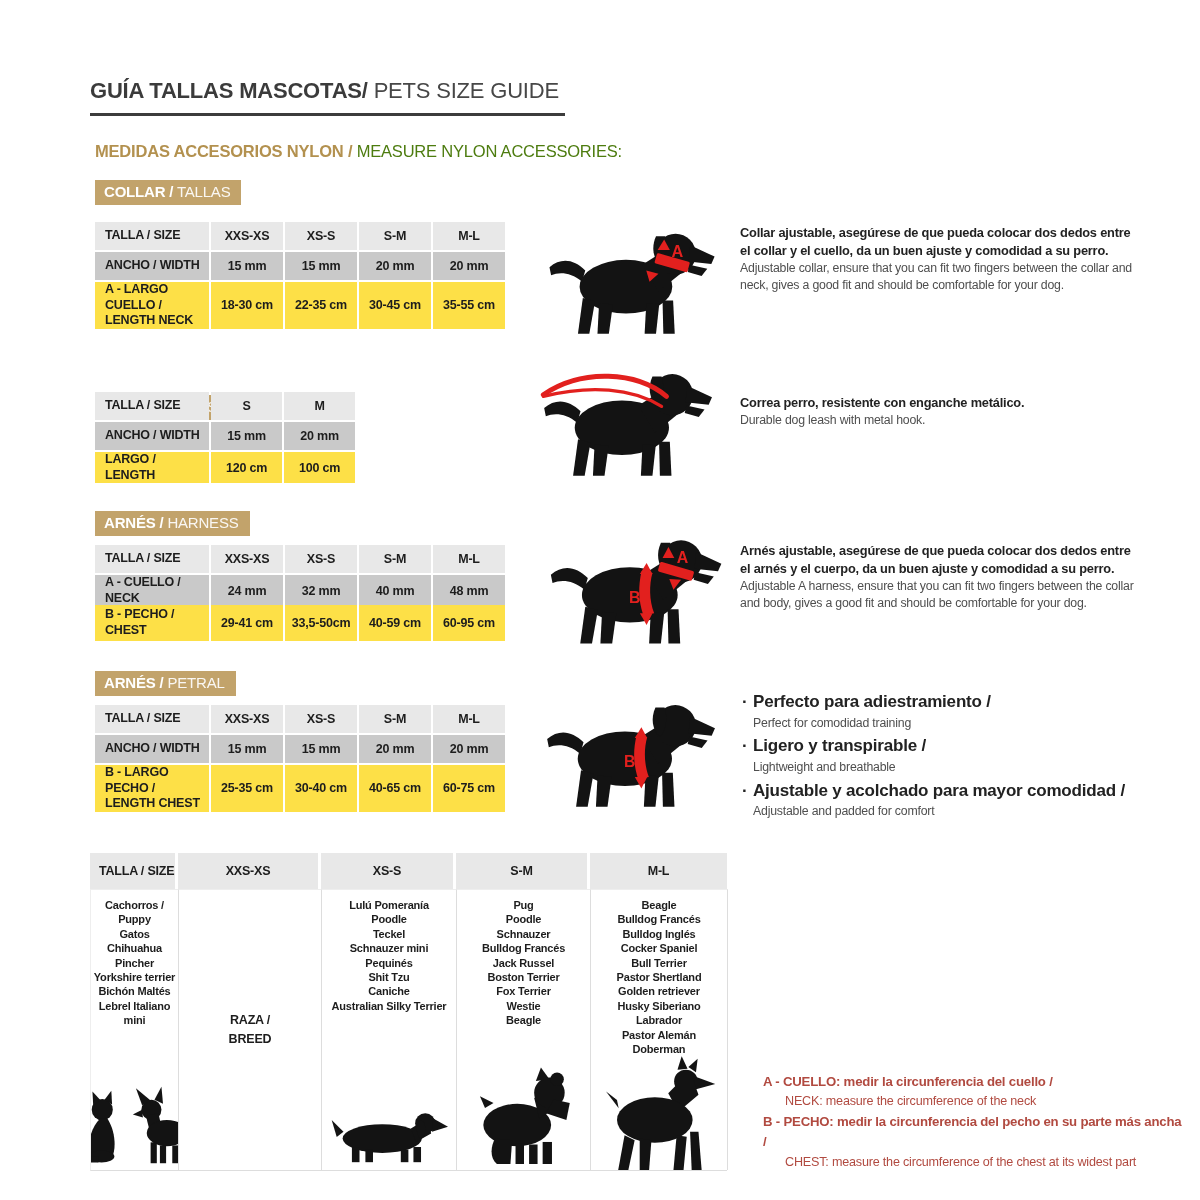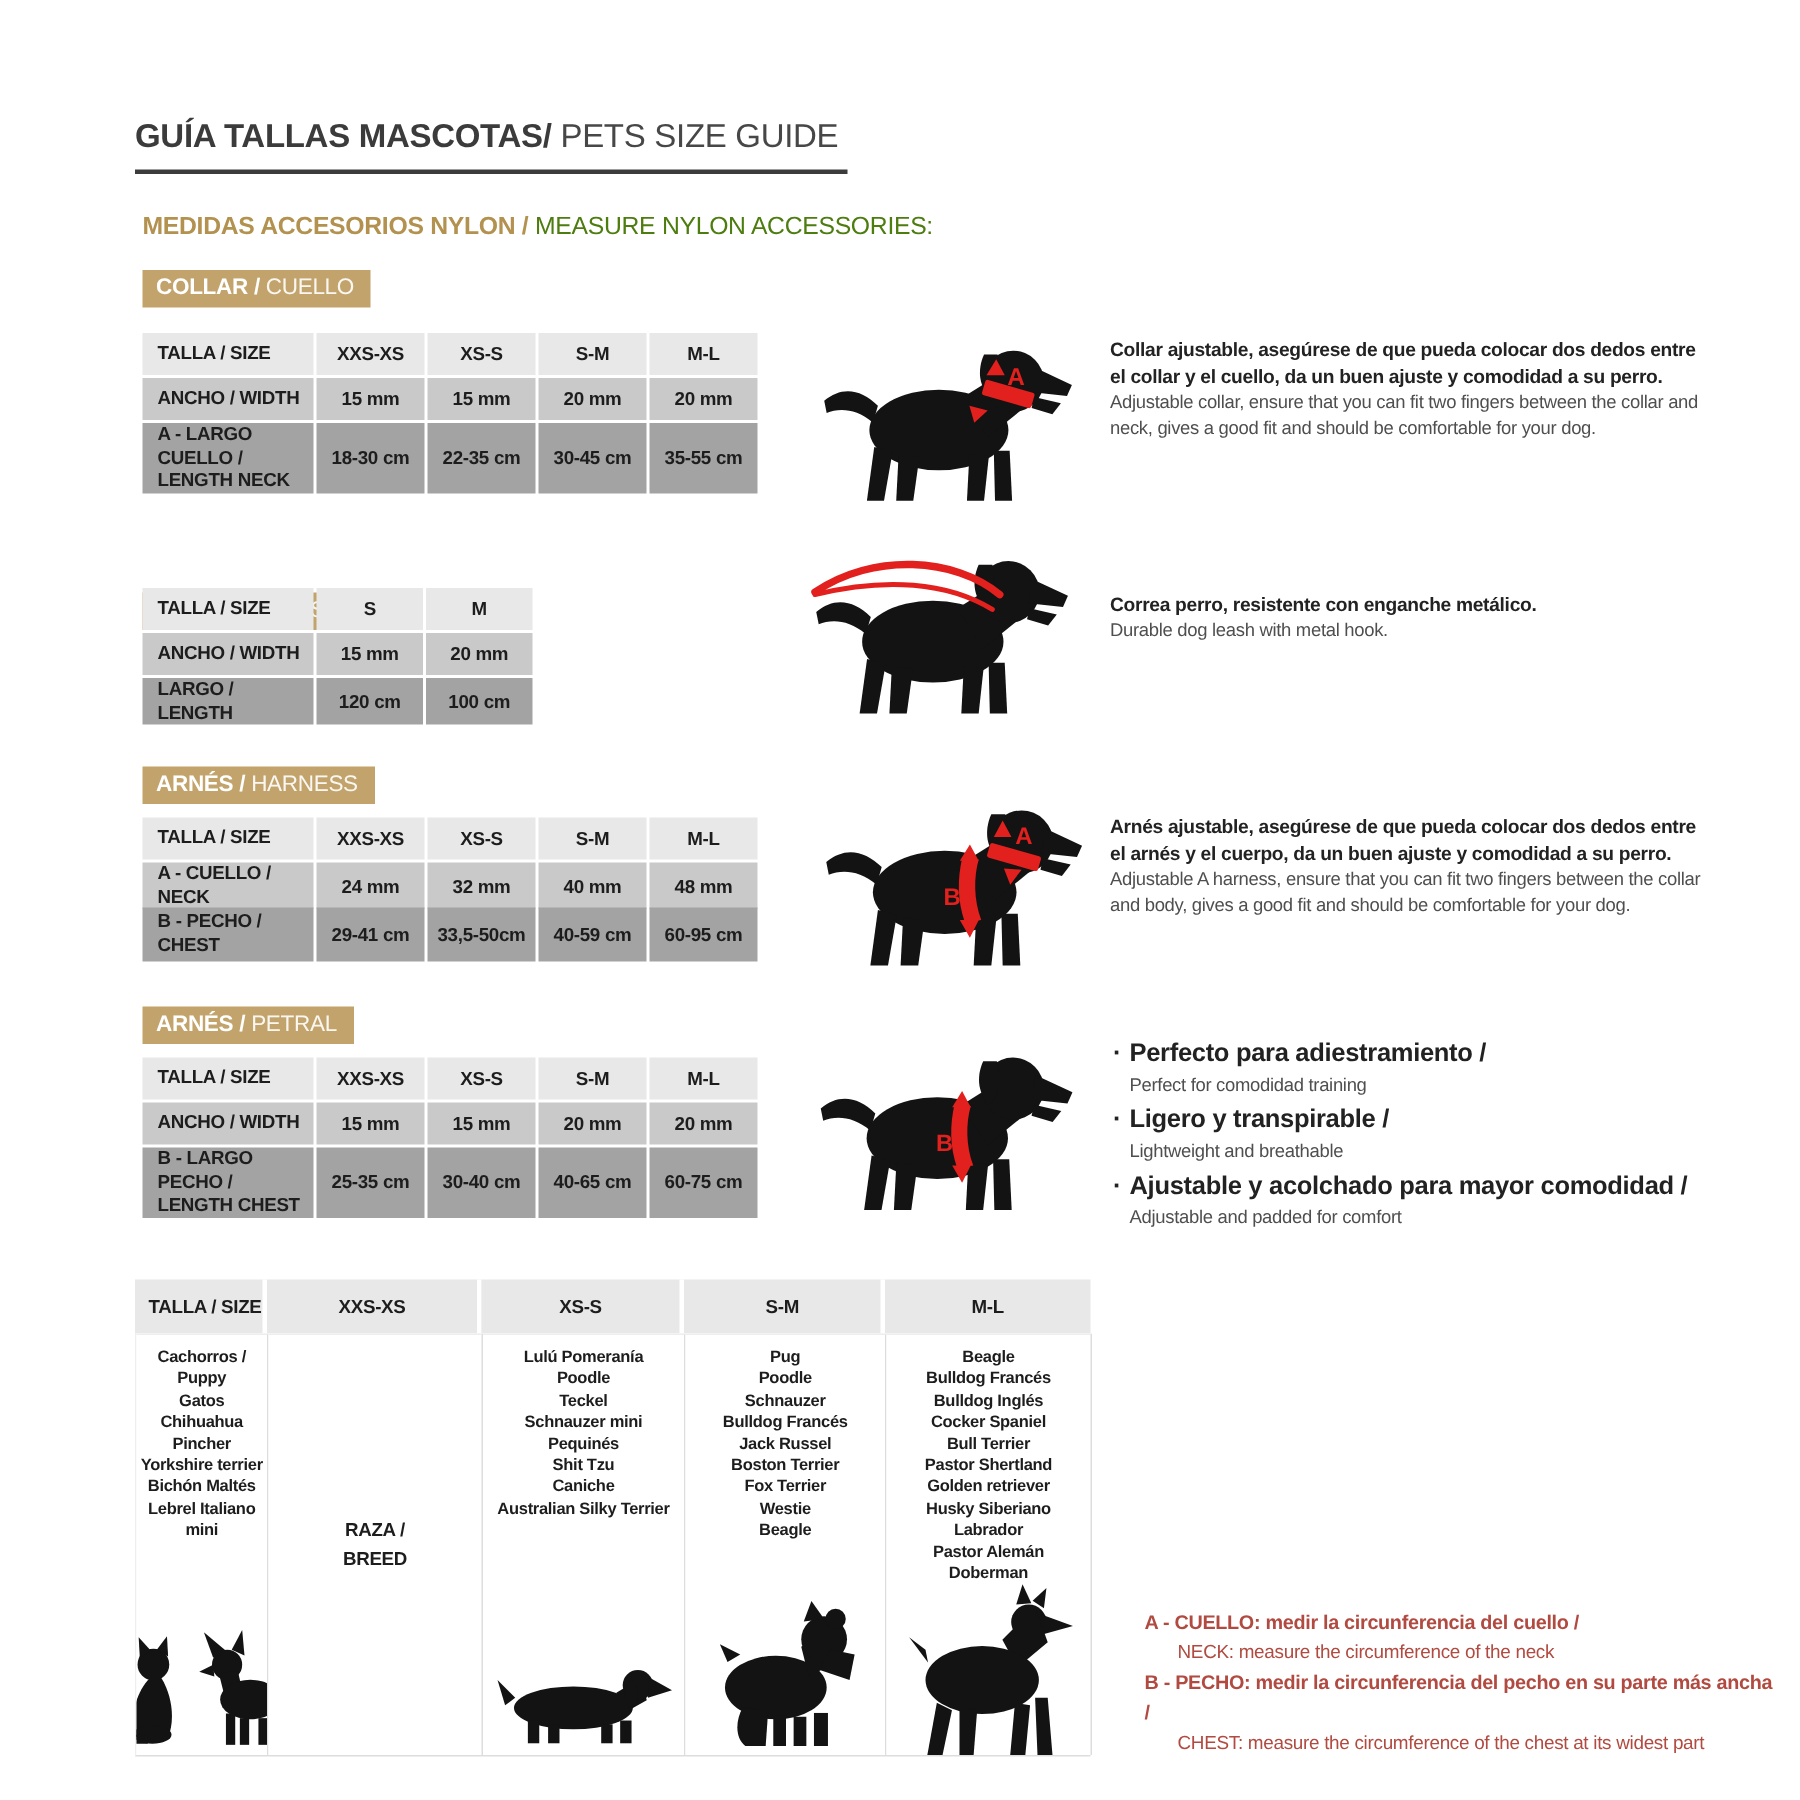--- a/index.html
+++ b/index.html
@@ -26,21 +26,21 @@
   
   .tbl{position:absolute;}
   .tr{display:grid;margin-top:2px;}
   .tr:first-child{margin-top:0;}
   .tbl5 .tr{grid-template-columns:114px 72px 72px 72px 72px;column-gap:2px;}
   .tbl3 .tr{grid-template-columns:114px 71px 71px;column-gap:2px;}
   .td{display:flex;align-items:center;justify-content:center;font-weight:bold;font-size:12.5px;text-align:center;}
   .td.label{justify-content:flex-start;text-align:left;padding-left:10px;white-space:pre-line;line-height:1.25;}
   .tr.head .td{background:#e8e8e8;}
   .tr.mid .td{background:#c9c9c9;}
-  .tr.plain .td{background:#a3a3a3;}
+  .tr.plain .td{background:#fde047;}
   .h28{height:28px;} .h36{height:36px;} .h44{height:44px;}
   .tbl-collar{left:95px;top:222px;}
   .tbl-leash{left:95px;top:392px;}
   .tbl-harness{left:95px;top:545px;}
   .tbl-petral{left:95px;top:705px;}
 
   
   .fig{position:absolute;}
   .fig-collar{left:538px;top:220px;}
   .fig-leash{left:530px;top:360px;}
@@ -161,21 +161,21 @@
   </svg>
 
   <div class="title">
     <span class="t-es">GUÍA TALLAS MASCOTAS/</span><span class="t-en"> PETS SIZE GUIDE</span>
   </div>
   <div class="subtitle">
     <span class="s-es">MEDIDAS ACCESORIOS NYLON /</span><span class="s-en"> MEASURE NYLON ACCESSORIES:</span>
   </div>
 
   <div class="badge badge-collar">
-    <span class="bg-es">COLLAR /</span><span class="bg-en"> CUELLO</span>
+    <span class="bg-es">COLLAR /</span><span class="bg-en"> TALLAS</span>
   </div>
   <div class="tbl tbl5 tbl-collar">
     <div class="tr head h28">
       <div class="td label">TALLA / SIZE</div>
       <div class="td">XXS-XS</div>
       <div class="td">XS-S</div>
       <div class="td">S-M</div>
       <div class="td">M-L</div>
     </div>
     <div class="tr mid h28">

